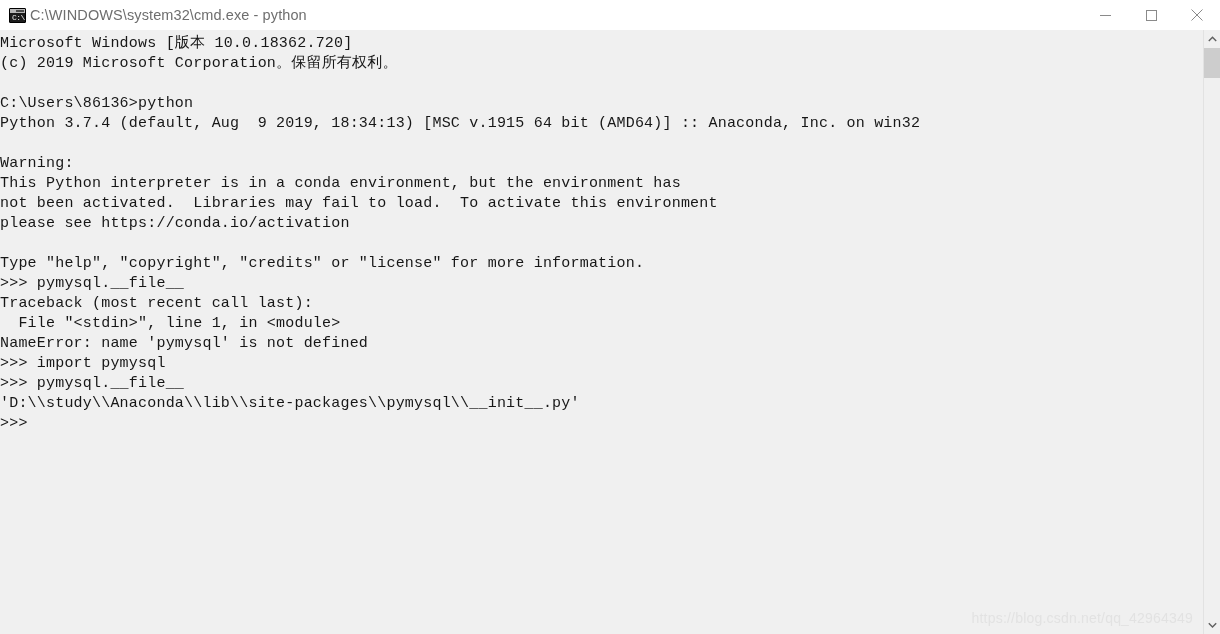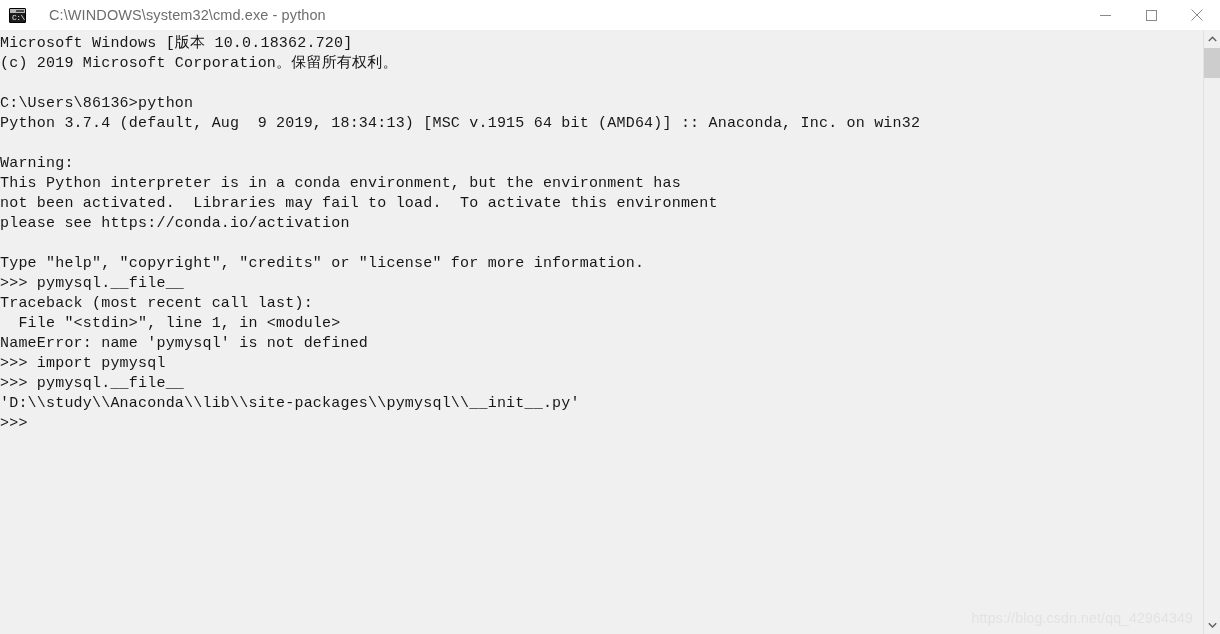--- a/index.html
+++ b/index.html
@@ -74,21 +74,21 @@
     top: 4px;
     font-family: "Liberation Mono", monospace;
     font-size: 8px;
     line-height: 10px;
     color: #f2f2f2;
     letter-spacing: -0.5px;
     white-space: nowrap;
   }
 
   .title-text {
-    margin-left: 23px;
+    margin-left: 4px;
     font-size: 14.5px;
     color: #6e6e6e;
     white-space: nowrap;
     letter-spacing: 0.1px;
   }
 
   .win-controls {
     display: flex;
     flex: 0 0 auto;
     height: 30px;

